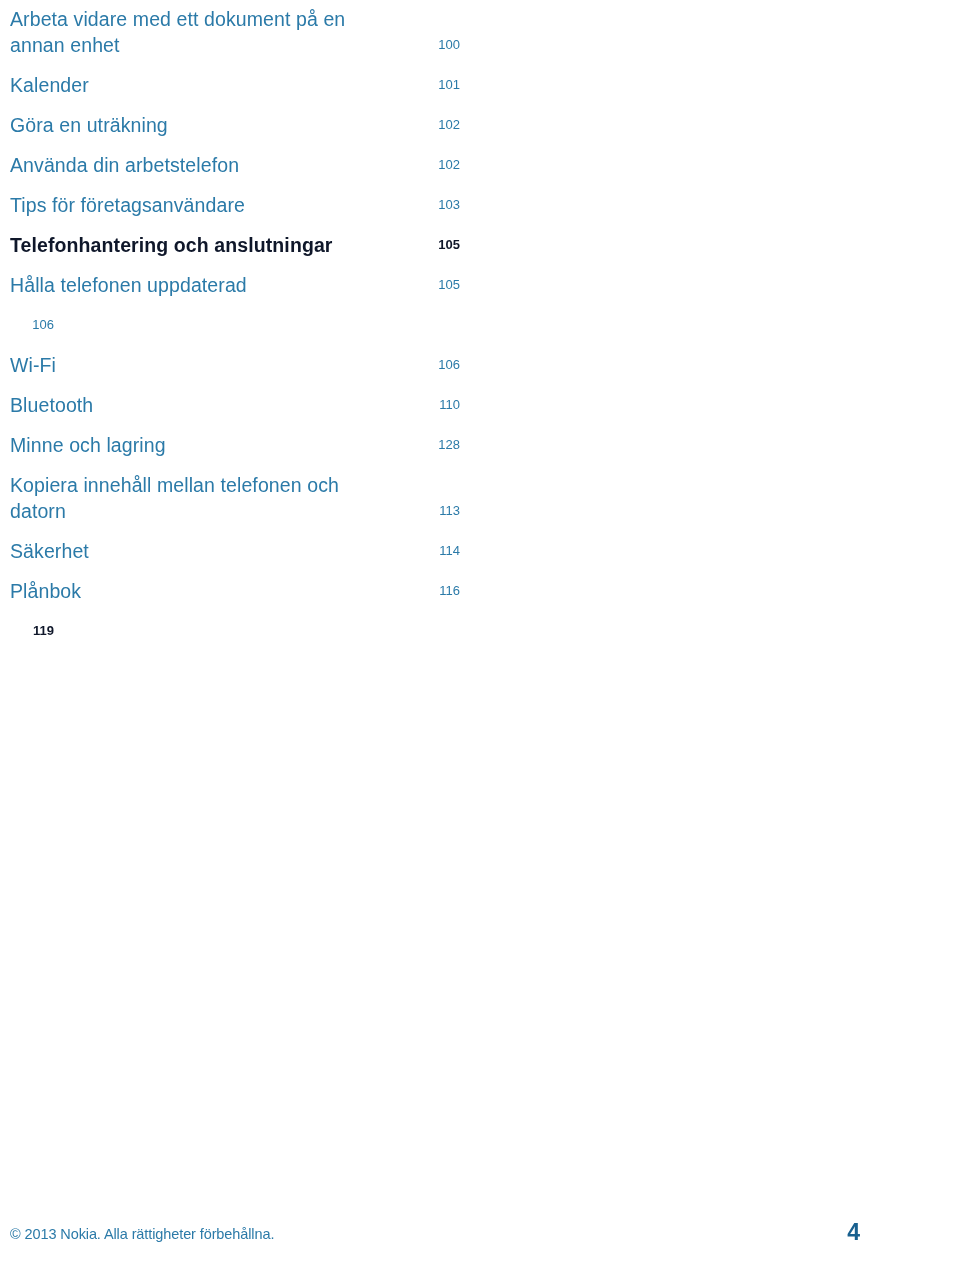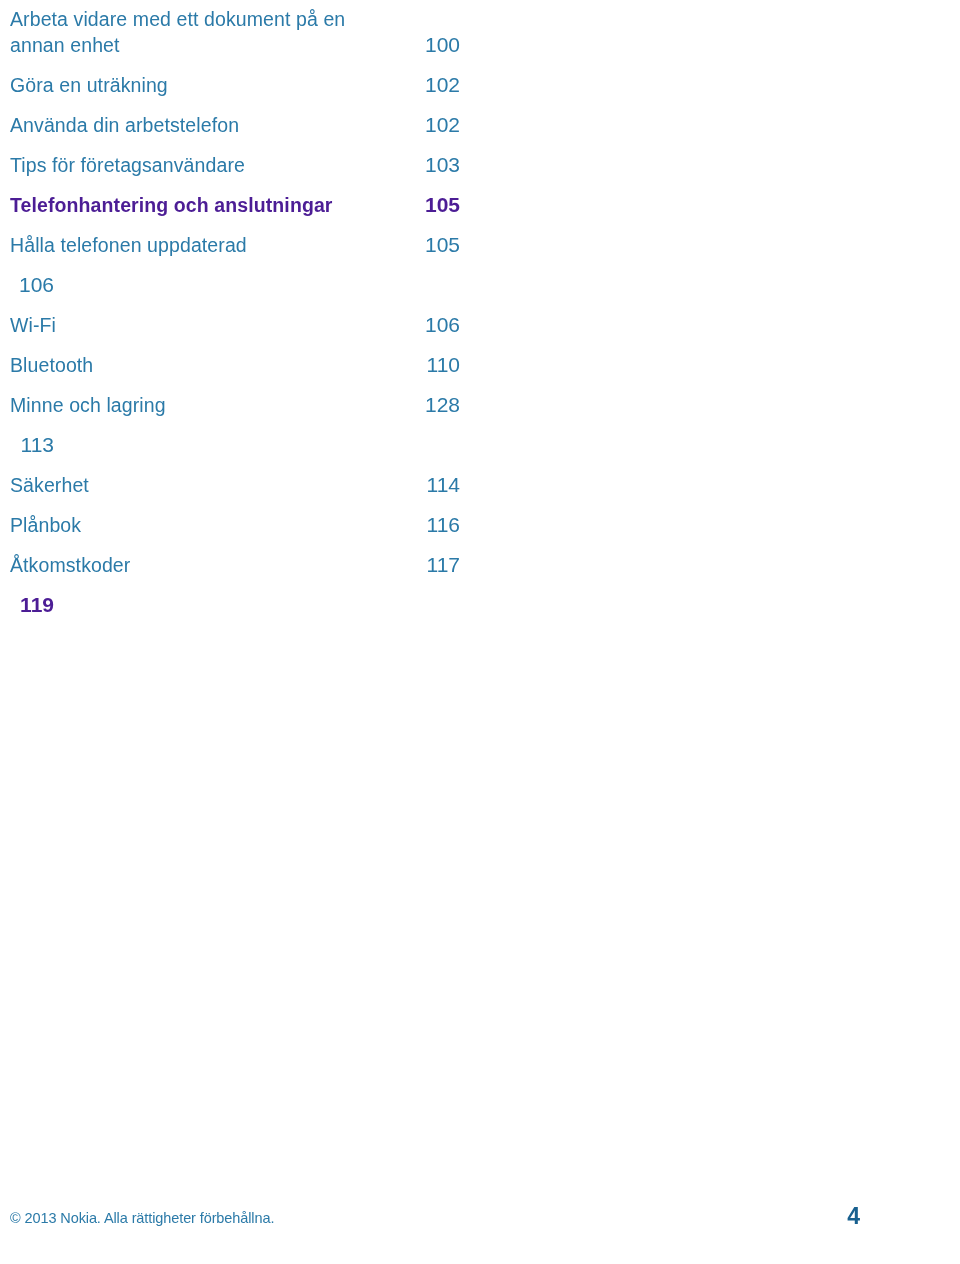--- a/index.html
+++ b/index.html
@@ -33,43 +33,43 @@
 
   .toc-title {
     font-size: 19.5px;
     line-height: 26px;
     color: #2b7aa8;
     letter-spacing: 0.1px;
     max-width: 370px;
   }
 
   .toc-page {
-    font-size: 21px;
+    font-size: 13px;
     line-height: 26px;
     color: #2b7aa8;
     white-space: nowrap;
     flex: none;
     text-align: right;
     min-width: 44px;
   }
 
   .toc-row.section .toc-title,
   .toc-row.section .toc-page {
     font-weight: bold;
-    color: #4c1d95;
+    color: #0f172a;
   }
 
   .toc-row.two-line {
     margin-bottom: 14px;
   }
 
   .footer {
     position: absolute;
     left: 0;
-    bottom: 16px;
+    bottom: 0;
     width: 872px;
     height: 60px;
   }
 
   .footer-copyright {
     position: absolute;
     left: 10px;
     bottom: 22px;
     font-size: 14.5px;
     color: #2b7aa8;
@@ -85,20 +85,24 @@
     color: #18608f;
   }
 </style>
 </head>
 <body>
 
 <div id="toc">
     <div class="toc-row two-line">
       <div class="toc-title">Arbeta vidare med ett dokument på en annan enhet</div>
       <div class="toc-page">100</div>
+    </div>
+    <div class="toc-row">
+      <div class="toc-title">Kalender</div>
+      <div class="toc-page">101</div>
     </div>
     <div class="toc-row">
       <div class="toc-title">Göra en uträkning</div>
       <div class="toc-page">102</div>
     </div>
     <div class="toc-row">
       <div class="toc-title">Använda din arbetstelefon</div>
       <div class="toc-page">102</div>
     </div>
     <div class="toc-row">
@@ -122,33 +126,30 @@
     </div>
     <div class="toc-row">
       <div class="toc-title">Bluetooth</div>
       <div class="toc-page">110</div>
     </div>
     <div class="toc-row">
       <div class="toc-title">Minne och lagring</div>
       <div class="toc-page">128</div>
     </div>
     <div class="toc-row two-line">
+      <div class="toc-title">Kopiera innehåll mellan telefonen och datorn</div>
       <div class="toc-page">113</div>
     </div>
     <div class="toc-row">
       <div class="toc-title">Säkerhet</div>
       <div class="toc-page">114</div>
     </div>
     <div class="toc-row">
       <div class="toc-title">Plånbok</div>
       <div class="toc-page">116</div>
-    </div>
-    <div class="toc-row">
-      <div class="toc-title">Åtkomstkoder</div>
-      <div class="toc-page">117</div>
     </div>
     <div class="toc-row section">
       <div class="toc-page">119</div>
     </div>
   </div>
 
 <div class="footer">
   <div class="footer-copyright">© 2013 Nokia. Alla rättigheter förbehållna.</div>
   <div class="footer-pagenum">4</div>
 </div>

